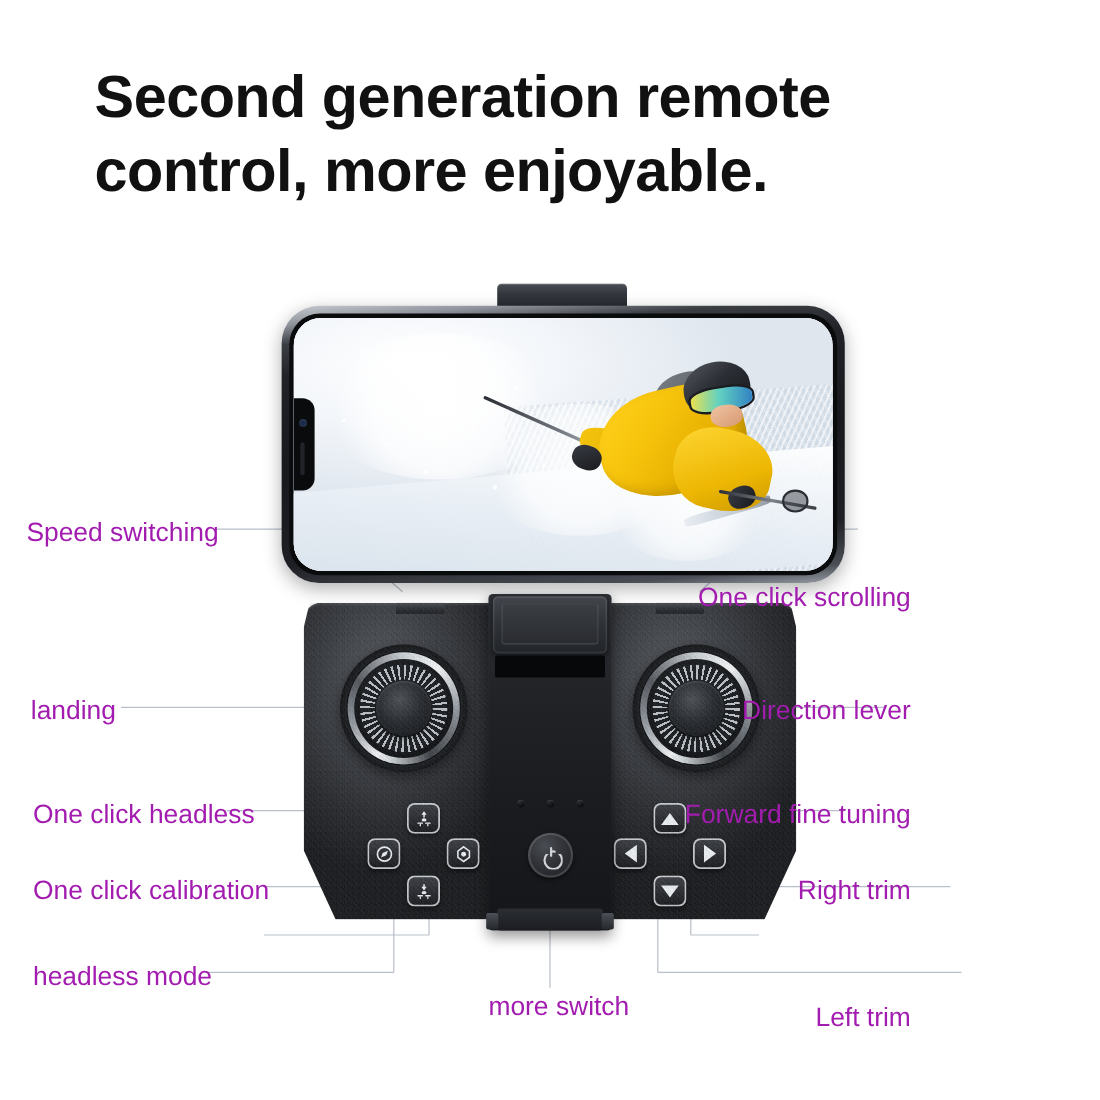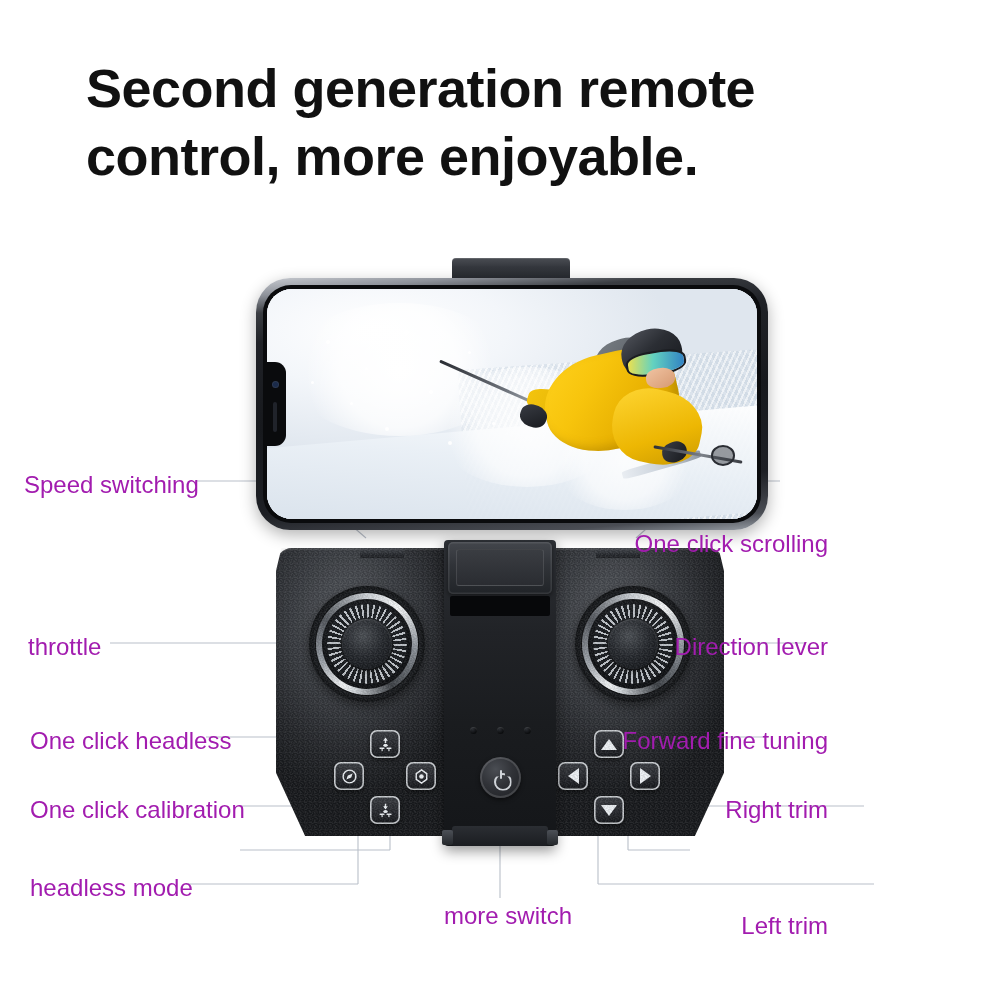--- a/index.html
+++ b/index.html
@@ -563,21 +563,21 @@
       <span id="power-glyph"></span>
     </div>
 
     <div id="bracket-foot"></div>
     <div class="foot-peg" id="foot-peg-l"></div>
     <div class="foot-peg" id="foot-peg-r"></div>
   </div>
 
   <div class="label" style="left:24px;top:471px;">Speed switching</div>
 
-  <div class="label" style="left:28px;top:633px;">throttle</div>
+  <div class="label" style="left:28px;top:633px;">landing</div>
 
   <div class="label" style="left:30px;top:727px;">One click headless</div>
 
   <div class="label" style="left:30px;top:796px;">One click calibration</div>
 
 
   <div class="label" style="left:30px;top:874px;">headless mode</div>
 
   <div class="label right" style="right:24px;top:495px;margin-top:35px;">One click scrolling</div>
 

